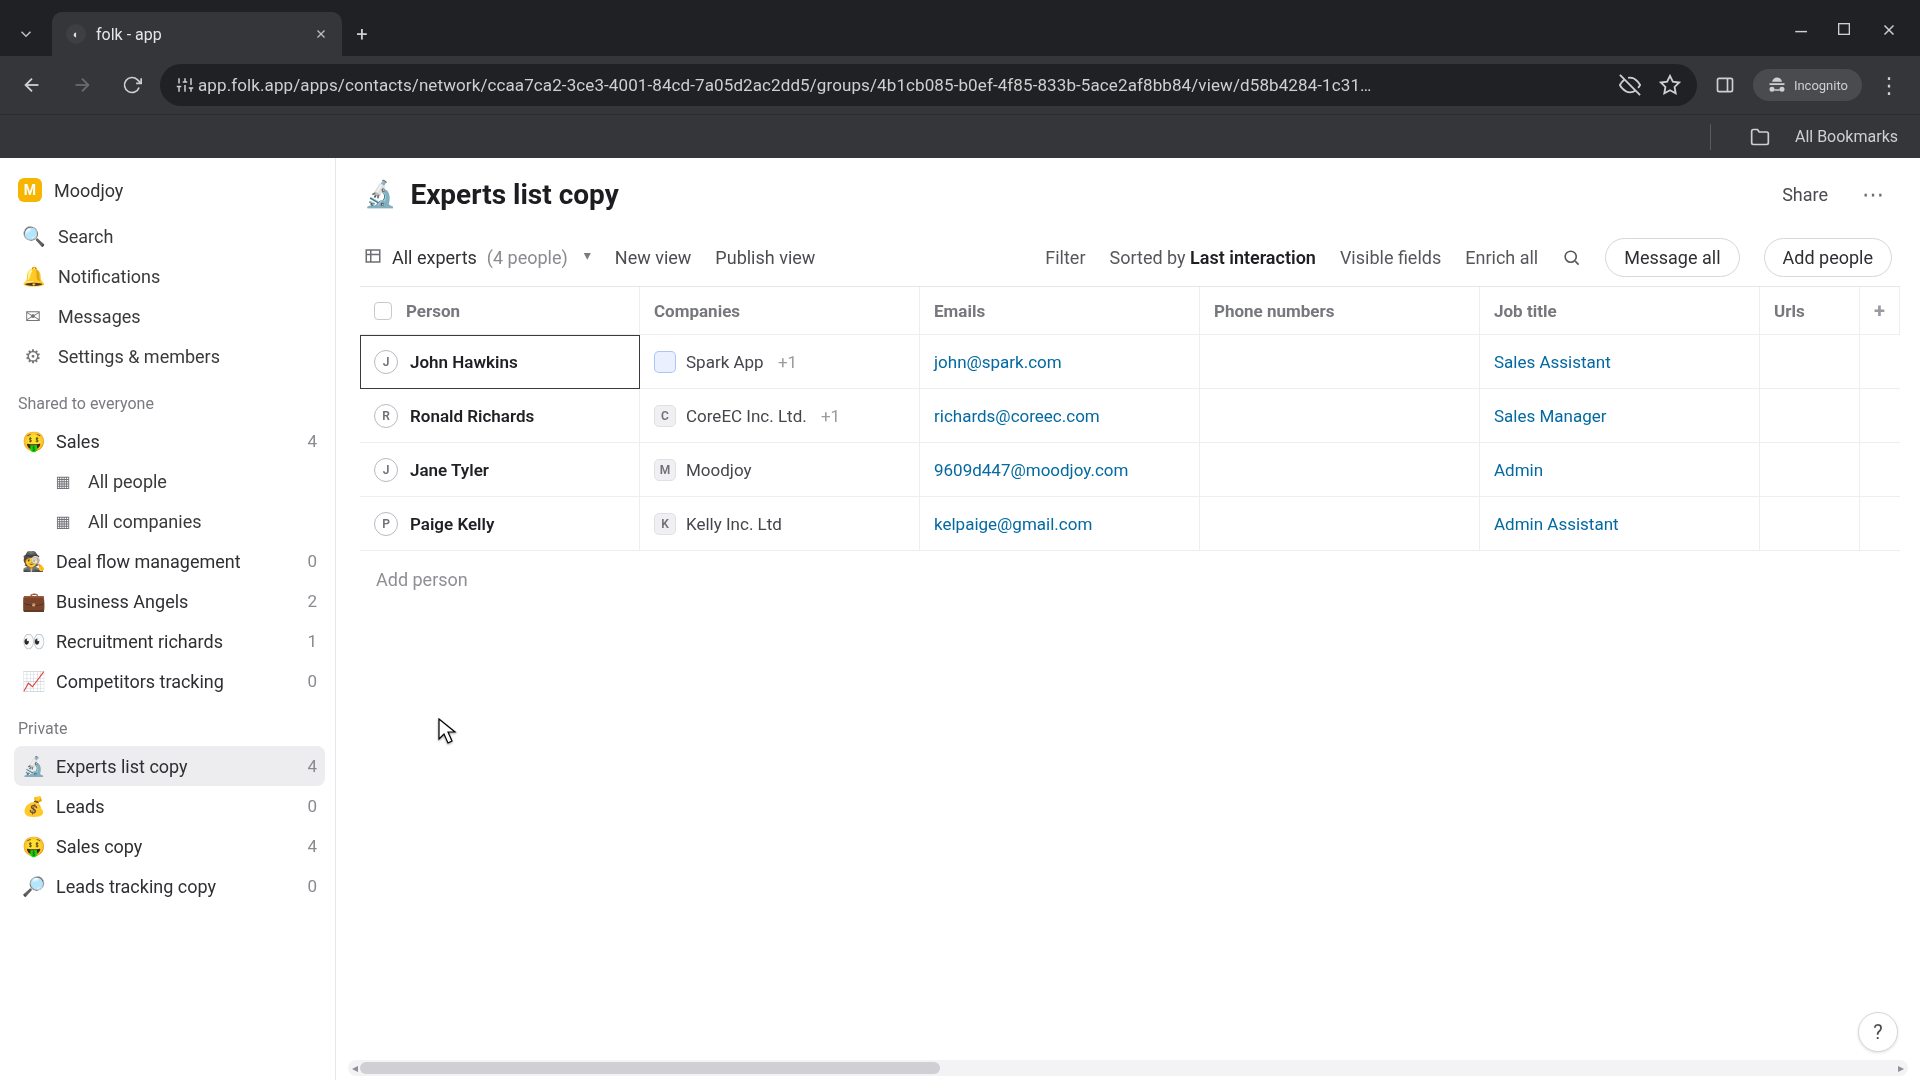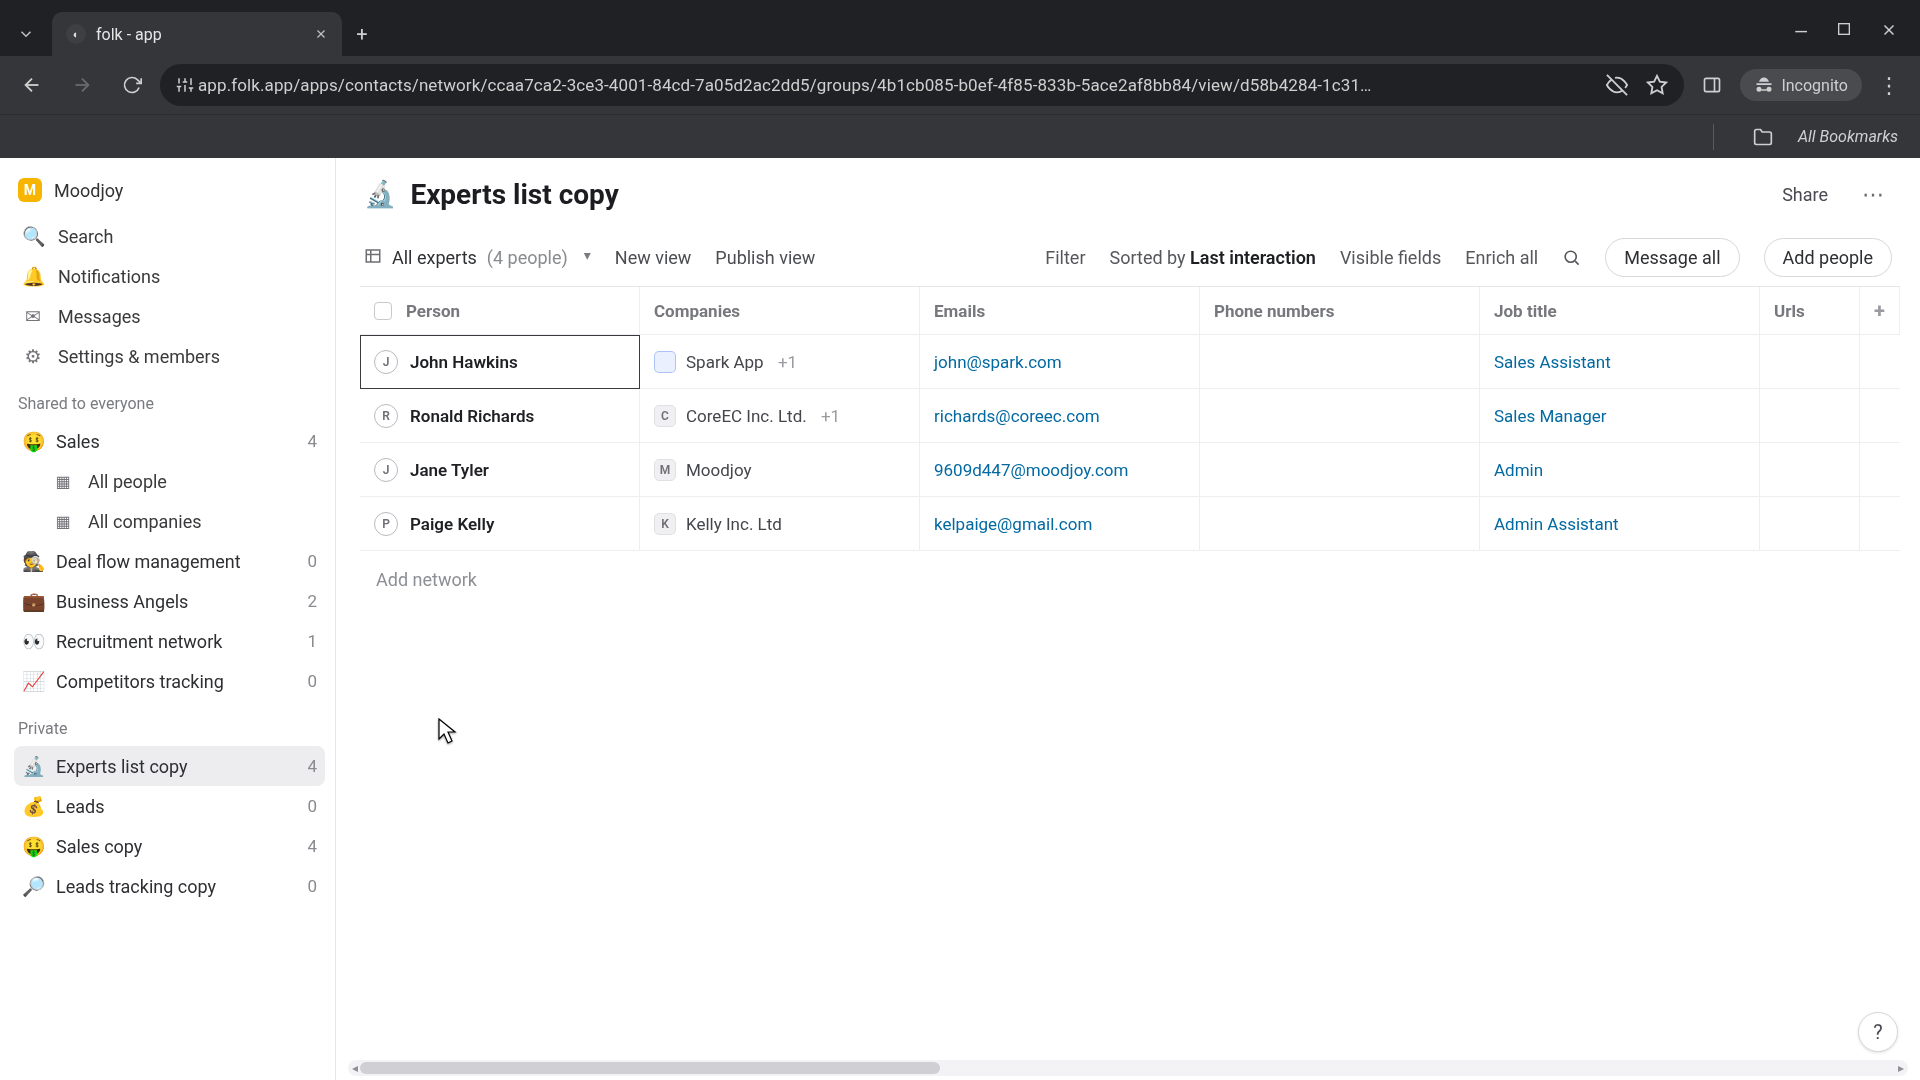--- a/index.html
+++ b/index.html
@@ -18,25 +18,25 @@
   .win-controls { display:flex; gap:28px; padding:0 22px 14px 0; color:#cfcfcf; }
   .win-controls span { font-size:18px; }
 
   .addrbar { height: 58px; background:#35363a; display:flex; align-items:center; padding:0 10px; gap:6px; color:#cfcfcf; }
   .nav-btn { width:44px; height:44px; display:flex; align-items:center; justify-content:center; border-radius:50%; font-size:22px; }
   .nav-btn.disabled { color:#6a6b6e; }
   .url-field { flex:1; height:42px; background:#202124; border-radius:21px; display:flex; align-items:center; padding:0 16px; gap:4px; color:#cfcfcf; font-size:17px; }
   .url-field .tune { font-size:18px; }
   .url-field .url-text { flex:1; white-space:nowrap; overflow:hidden; text-overflow:ellipsis; letter-spacing:.1px;}
   .url-right-icons { display:flex; align-items:center; gap:18px; font-size:20px; }
-  .incognito-pill { display:flex; align-items:center; gap:7px; padding:6px 14px; background:#4a4b4f; border-radius:20px; font-size:16px; }
+  .incognito-pill { display:flex; align-items:center; gap:7px; padding:6px 14px; background:#4a4b4f; border-radius:20px; font-size:13px; }
   .incognito-pill .hat { font-size:18px; }
   .kebab { font-size:22px; padding:0 10px; }
 
-  .bookmarkbar { height:44px; background:#35363a; border-top:1px solid #2b2c2f; display:flex; align-items:center; justify-content:flex-end; padding:0 22px; gap:25px; color:#cfcfcf; font-size:16px;font-style:italic;}
+  .bookmarkbar { height:44px; background:#35363a; border-top:1px solid #2b2c2f; display:flex; align-items:center; justify-content:flex-end; padding:0 22px; gap:25px; color:#cfcfcf; font-size:16px;}
   .bookmarkbar .sep { height:26px; width:1px; background:#5a5b5e; margin-right:14px;}
   .bookmarkbar .folder-ico { font-size:18px; }
 
   
   .app { flex:1; display:flex; background:#fff; position:relative; font-size:18px; color:#222;}
 
   
   .sidebar { width: 336px; border-right:1px solid #e7e7e9; padding:14px 10px 14px 14px; display:flex; flex-direction:column; }
   .ws-row { display:flex; align-items:center; gap:12px; padding:6px 6px 14px 4px;}
   .ws-badge { width:24px; height:24px; border-radius:6px; background:#f7b500; color:#fff; font-weight:700; font-size:14px; display:flex; align-items:center; justify-content:center;}
@@ -271,21 +271,21 @@
       <span class="label">Deal flow management</span>
       <span class="count">0</span>
           </div>
           <div class="sb-group">
             <span class="emoji">💼</span>
       <span class="label">Business Angels</span>
       <span class="count">2</span>
           </div>
           <div class="sb-group">
             <span class="emoji">👀</span>
-      <span class="label">Recruitment network</span>
+      <span class="label">Recruitment richards</span>
       <span class="count">1</span>
           </div>
           <div class="sb-group">
             <span class="emoji">📈</span>
       <span class="label">Competitors tracking</span>
       <span class="count">0</span>
           </div>
         </div>
 
       <div class="sb-section-label">Private</div>
@@ -414,21 +414,21 @@
             <div class="td company">
      <span class="co-badge gray">K</span>
      <span>Kelly Inc. Ltd</span>
      </div>
             <div class="td email">kelpaige@gmail.com</div>
             <div class="td phone"></div>
             <div class="td job">Admin Assistant</div>
             <div class="td url"></div>
             <div class="td" style="border-right:none"></div>
           </div>
-        <div class="add-person-row">Add network</div>
+        <div class="add-person-row">Add person</div>
 
         <div class="h-scroll">
           <span class="arrow left">◂</span>
           <div class="thumb"></div>
           <span class="arrow right">▸</span>
         </div>
       </div>
 
       <div class="help-fab">?</div>
 

